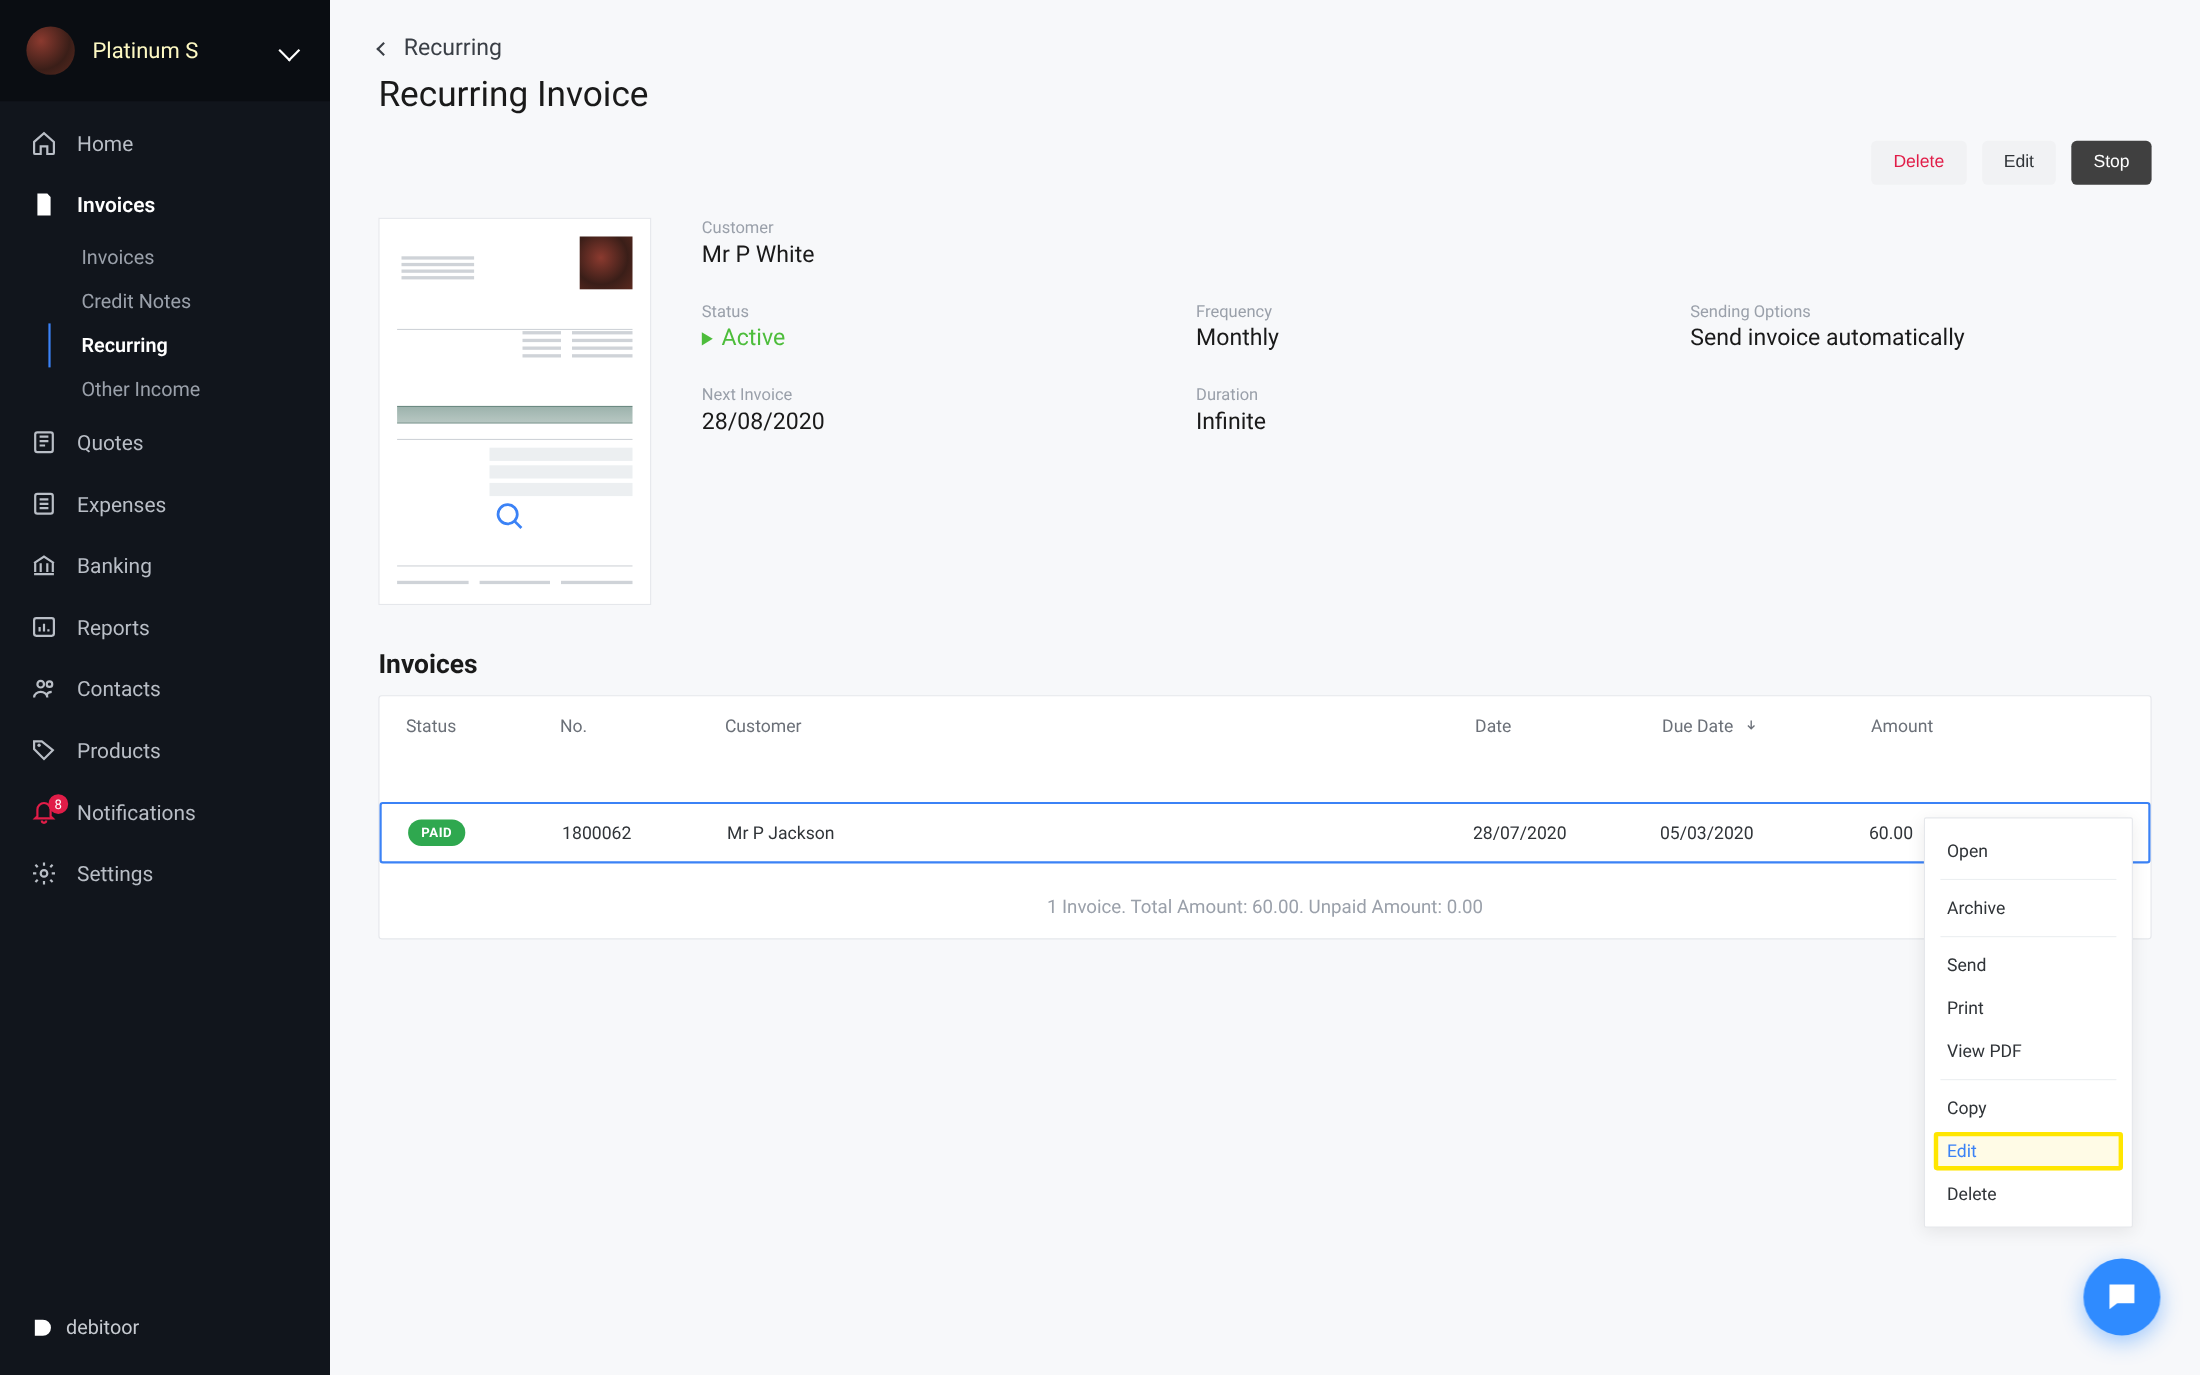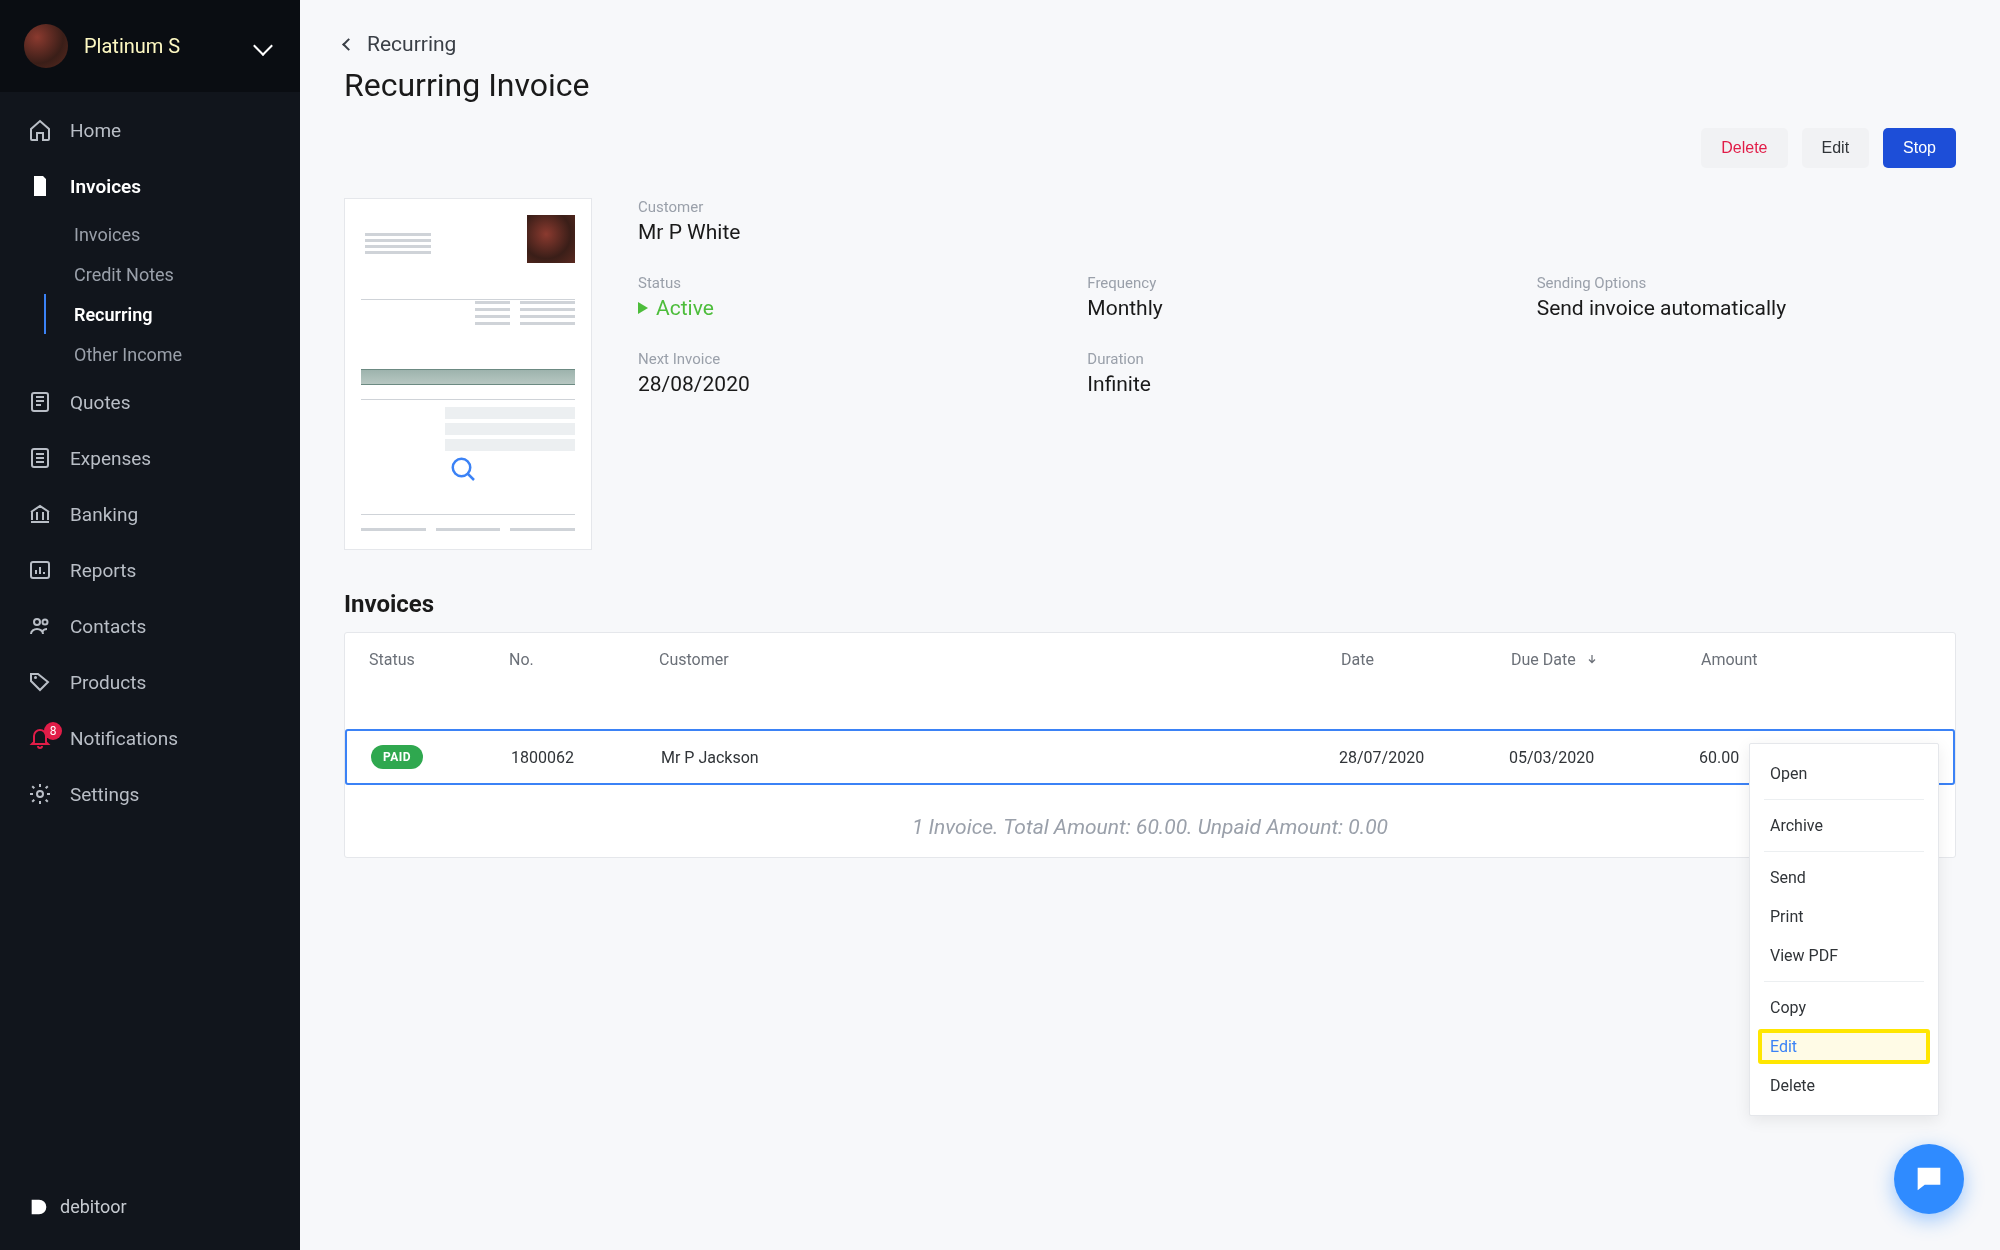--- a/index.html
+++ b/index.html
@@ -10,32 +10,32 @@
   .avatar { width: 44px; height: 44px; border-radius: 50%; background: radial-gradient(circle at 30% 30%, #8b3a2f, #3a1e18 60%, #5b2a20); box-shadow: inset 0 0 0 2px rgba(255,255,255,0); }
   .account-name { color: #fef9c3; font-size: 20px; font-weight: 400; flex: 1; }
   .chev { width: 14px; height: 14px; border-right: 2px solid #fff; border-bottom: 2px solid #fff; transform: rotate(45deg); margin-right: 6px; }
   .nav { padding-top: 10px; flex: 1; }
   .nav-item { display: flex; align-items: center; gap: 18px; height: 56px; padding: 0 28px; color: #b9bec6; font-size: 19px; cursor: pointer; }
   .nav-item.active { color: #fff; font-weight: 600; }
   .subnav { padding-left: 44px; }
   .sub-item { display: flex; align-items: center; height: 40px; padding-left: 28px; color: #9aa0aa; font-size: 18px; border-left: 2px solid transparent; cursor: pointer; }
   .sub-item.active { color: #fff; font-weight: 600; border-left: 2px solid #3b82f6; }
   .icon { width: 24px; height: 24px; display: inline-flex; align-items: center; justify-content: center; fill: none; stroke: currentColor; stroke-width: 2; }
-  .brand { padding: 24px 28px 32px; display: flex; align-items: flex-start; gap: 10px; color: #c7cbd1; font-size: 18px; }
+  .brand { padding: 24px 28px 32px; display: flex; align-items: center; gap: 10px; color: #c7cbd1; font-size: 18px; }
   .badge { position: absolute; background: #e11d48; color: #fff; font-size: 12px; border-radius: 9px; min-width: 18px; height: 18px; display: flex; align-items: center; justify-content: center; top: -4px; right: -10px; padding: 0 4px; }
   .icon-wrap { position: relative; width: 24px; height: 24px; }
   .main { flex: 1; padding: 32px 44px 40px 44px; overflow: auto; }
   .breadcrumb { display: flex; align-items: center; gap: 14px; color: #3a3f46; font-size: 21px; margin-bottom: 10px; }
   .bc-chev { width: 9px; height: 9px; border-left: 2px solid #3a3f46; border-bottom: 2px solid #3a3f46; transform: rotate(45deg); }
   .page-title { font-size: 32px; font-weight: 400; color: #1a1a1a; margin-bottom: 24px; }
   .actions { display: flex; justify-content: flex-end; gap: 14px; margin-bottom: 30px; }
   .btn { height: 40px; padding: 0 20px; border-radius: 5px; font-size: 16px; cursor: pointer; border: none; display: inline-flex; align-items: center; }
   .btn.light { background: #f1f2f4; color: #303438; }
   .btn.danger { background: #f1f2f4; color: #e11d48; }
-  .btn.primary { background: #1d4ed8; color: #fff; }
+  .btn.primary { background: #404040; color: #fff; }
   .detail { display: flex; gap: 46px; }
   .preview { width: 248px; height: 352px; background: #fff; border: 1px solid #e5e7eb; position: relative; padding: 14px; }
   .pv-logo { position: absolute; top: 16px; right: 16px; width: 48px; height: 48px; background: radial-gradient(circle at 40% 40%, #8b3a2f, #3a1e18 60%, #5b2a20); }
   .pv-addr { position: absolute; top: 34px; left: 20px; width: 66px; }
   .pv-addr div { height: 3px; background: #cfd3d8; margin-bottom: 3px; }
   .pv-meta { position: absolute; top: 102px; right: 16px; width: 100px; }
   .pv-meta .r { display: flex; gap: 10px; margin-bottom: 4px; }
   .pv-meta .r span { height: 3px; background: #cfd3d8; }
   .pv-meta .r .l { width: 36px; }
   .pv-meta .r .v { width: 56px; }
@@ -51,21 +51,21 @@
   .status-active { color: #4dbd3b; display: inline-flex; align-items: center; gap: 8px; font-size: 21px; }
   .play { width: 0; height: 0; border-left: 10px solid #4dbd3b; border-top: 6px solid transparent; border-bottom: 6px solid transparent; }
   .section-h { font-size: 24px; color: #1a1a1a; margin: 40px 0 14px; }
   .table-card { background: #fff; border: 1px solid #e5e7eb; border-radius: 3px; overflow: visible; position: relative; }
   .thead, .trow { display: grid; grid-template-columns: 140px 150px 1fr 170px 190px 170px 60px; align-items: center; padding: 0 24px; }
   .thead { height: 52px; color: #6b7078; font-size: 16px; }
   .trow { height: 56px; border-top: 2px solid #3b82f6; border-bottom: 2px solid #3b82f6; border-left: 2px solid #3b82f6; border-right: 2px solid #3b82f6; border-radius: 3px; font-size: 16px; color: #303438; margin-top: 44px; }
   .pill { display: inline-flex; align-items: center; height: 24px; padding: 0 12px; border-radius: 12px; background: #2fa84f; color: #fff; font-size: 12px; font-weight: 700; letter-spacing: .5px; }
   .th-right, .td-right { text-align: left; }
   .sort-ic { display: inline-block; margin-left: 6px; }
-  .summary { text-align: center; color: #9aa0aa; font-size: 21px; padding: 30px 0 18px; font-style: italic; }
+  .summary { text-align: center; color: #9aa0aa; font-size: 17px; padding: 30px 0 18px; }
   .kebab { display: inline-flex; flex-direction: column; gap: 3px; align-items: center; cursor: pointer; }
   .kebab span { width: 4px; height: 4px; background: #303438; border-radius: 50%; }
   .dropdown { position: absolute; right: 16px; top: 110px; width: 190px; background: #fff; border: 1px solid #e5e7eb; border-radius: 2px; box-shadow: 0 4px 16px rgba(0,0,0,.08); padding: 10px 0; }
   .dd-item { padding: 10px 20px; font-size: 16px; color: #303438; cursor: pointer; }
   .dd-sep { height: 1px; background: #eceff1; margin: 6px 14px; }
   .dd-item.highlight { background: #fffbe6; outline: 4px solid #ffe600; outline-offset: -4px; color: #3b82f6; border-radius: 3px; margin: 2px 8px; padding: 8px 12px; }
   .chat-fab { position: fixed; right: 36px; bottom: 36px; width: 70px; height: 70px; border-radius: 50%; background: #2f8bff; display: flex; align-items: center; justify-content: center; box-shadow: 0 6px 20px rgba(47,139,255,.45); }
   .arrow-down-svg { display: inline-block; }
 </style>
 </head>

